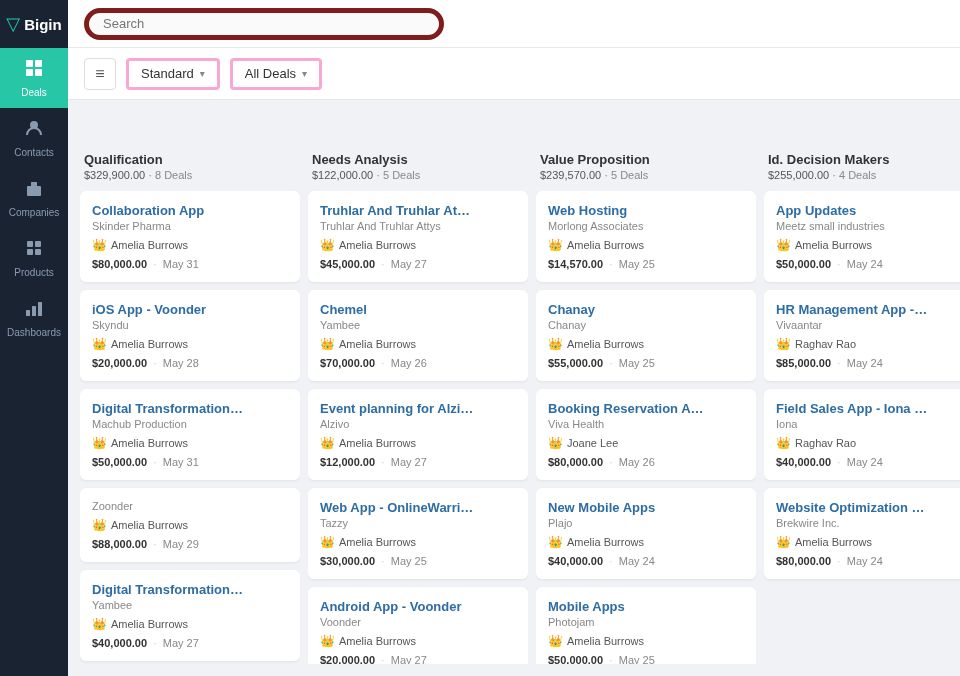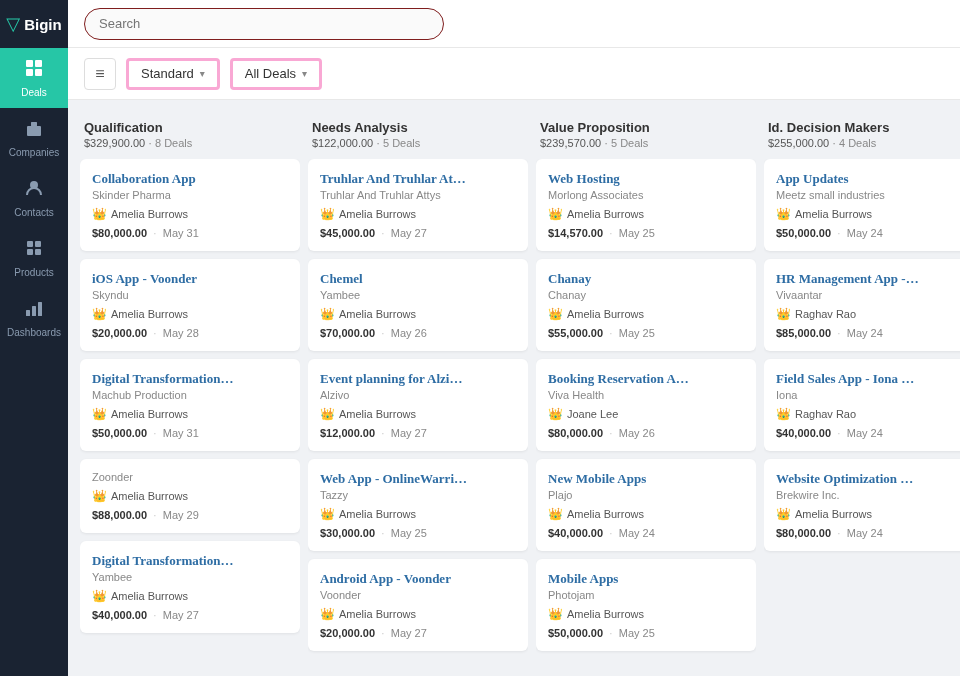--- a/index.html
+++ b/index.html
@@ -71,21 +71,21 @@
       display: flex;
       align-items: center;
       padding: 0 16px;
       border-bottom: 1px solid #e8e8e8;
       gap: 12px;
     }
     .search-box {
       flex: 1;
       max-width: 360px;
       height: 32px;
-      border: 1px solid #7f1d1d;
+      border: 5px solid #7f1d1d;
       border-radius: 20px;
       padding: 0 14px;
       font-size: 13px;
       outline: none;
       background: #fafafa;
       color: #666;
     }
 
     
     .filterbar {
@@ -138,20 +138,21 @@
       padding: 12px;
       gap: 8px;
     }
     .kanban-column {
       min-width: 220px;
       width: 220px;
       display: flex;
       flex-direction: column;
       background: #f0f2f5;
       flex-shrink: 0;
+      margin-top: 32px;
     }
     .column-header {
       padding: 8px 4px 10px 4px;
     }
     .column-title {
       font-size: 13px;
       font-weight: 600;
       color: #333;
     }
     .column-meta {
@@ -182,21 +183,20 @@
       cursor: pointer;
     }
     .deal-name {
       font-size: 13px;
       font-weight: 600;
       color: #2e6da4;
       margin-bottom: 2px;
       white-space: nowrap;
       overflow: hidden;
       text-overflow: ellipsis;
-      font-family: Liberation Serif, serif;
     }
     .deal-company {
       font-size: 11px;
       color: #888;
       margin-bottom: 6px;
     }
     .deal-owner {
       display: flex;
       align-items: center;
       gap: 4px;
@@ -238,31 +238,31 @@
       <span class="sidebar-icon"><svg width="20" height="20" viewBox="0 0 20 20" fill="none">
           <rect x="2" y="2" width="7" height="7" rx="1" fill="currentColor"></rect>
           <rect x="11" y="2" width="7" height="7" rx="1" fill="currentColor"></rect>
           <rect x="2" y="11" width="7" height="7" rx="1" fill="currentColor"></rect>
           <rect x="11" y="11" width="7" height="7" rx="1" fill="currentColor"></rect>
         </svg></span>
       <span class="sidebar-label">Deals</span>
     </div>
     <div class="sidebar-item">
       <span class="sidebar-icon"><svg width="20" height="20" viewBox="0 0 20 20" fill="none">
+          <circle cx="10" cy="7" r="4" fill="currentColor"></circle>
+          <path d="M3 17c0-3.866 3.134-7 7-7s7 3.134 7 7" stroke="currentColor" stroke-width="2"></path>
+        </svg></span>
+      <span class="sidebar-label">Contacts</span>
+    </div>
+    <div class="sidebar-item">
+      <span class="sidebar-icon"><svg width="20" height="20" viewBox="0 0 20 20" fill="none">
           <rect x="3" y="8" width="14" height="10" rx="1" fill="currentColor"></rect>
           <rect x="7" y="4" width="6" height="4" rx="0.5" fill="currentColor"></rect>
         </svg></span>
       <span class="sidebar-label">Companies</span>
-    </div>
-    <div class="sidebar-item">
-      <span class="sidebar-icon"><svg width="20" height="20" viewBox="0 0 20 20" fill="none">
-          <circle cx="10" cy="7" r="4" fill="currentColor"></circle>
-          <path d="M3 17c0-3.866 3.134-7 7-7s7 3.134 7 7" stroke="currentColor" stroke-width="2"></path>
-        </svg></span>
-      <span class="sidebar-label">Contacts</span>
     </div>
     <div class="sidebar-item">
       <span class="sidebar-icon"><svg width="20" height="20" viewBox="0 0 20 20" fill="none">
           <rect x="3" y="3" width="6" height="6" rx="1" fill="currentColor"></rect>
           <rect x="11" y="3" width="6" height="6" rx="1" fill="currentColor"></rect>
           <rect x="3" y="11" width="6" height="6" rx="1" fill="currentColor"></rect>
           <rect x="11" y="11" width="6" height="6" rx="1" fill="currentColor"></rect>
         </svg></span>
       <span class="sidebar-label">Products</span>
     </div>

